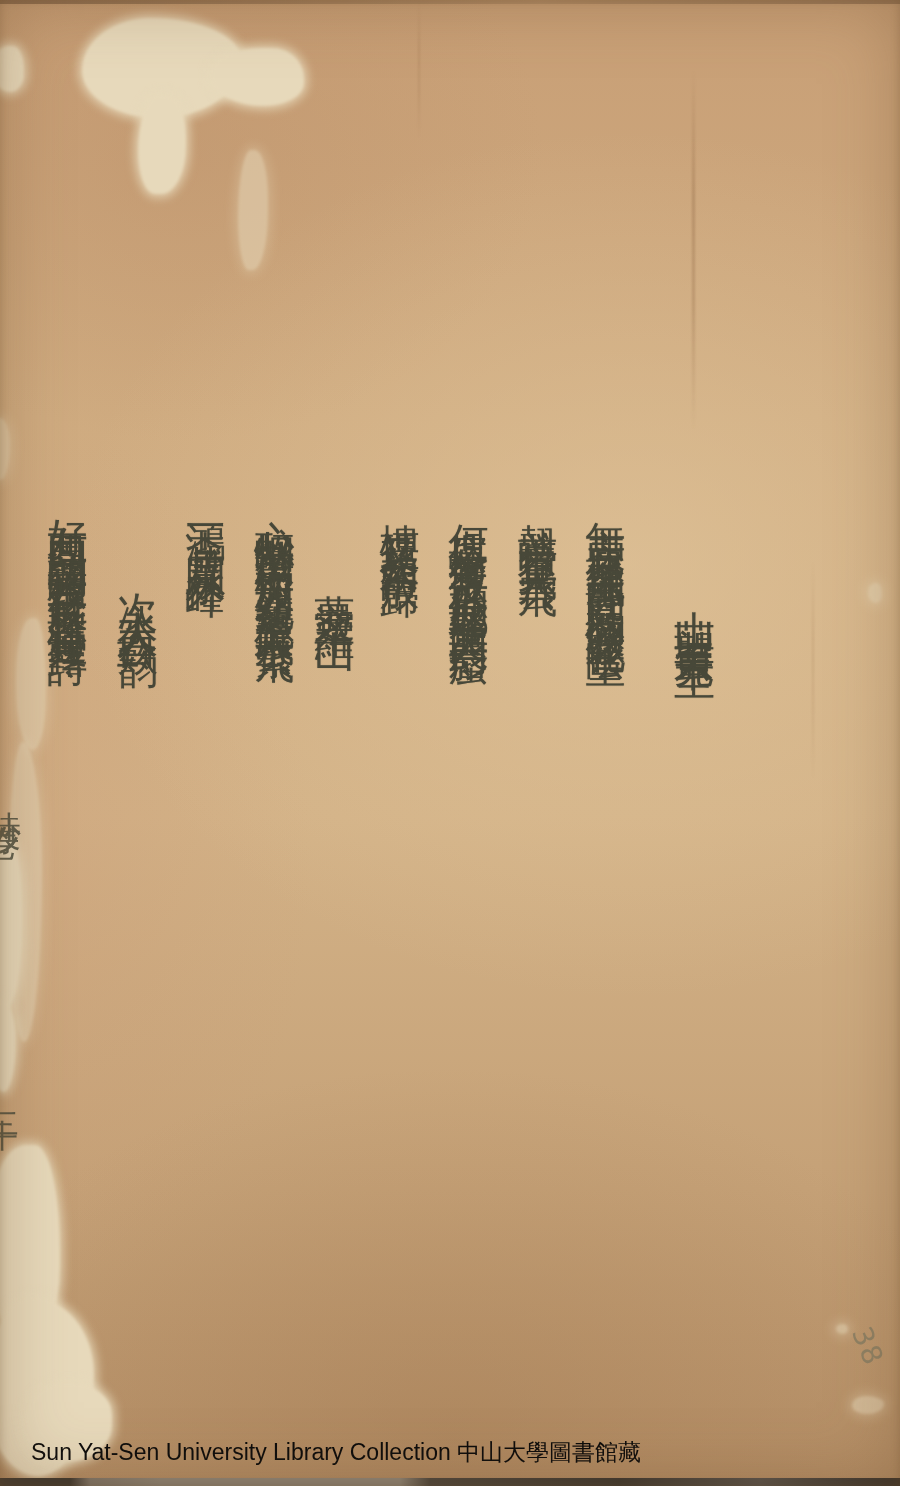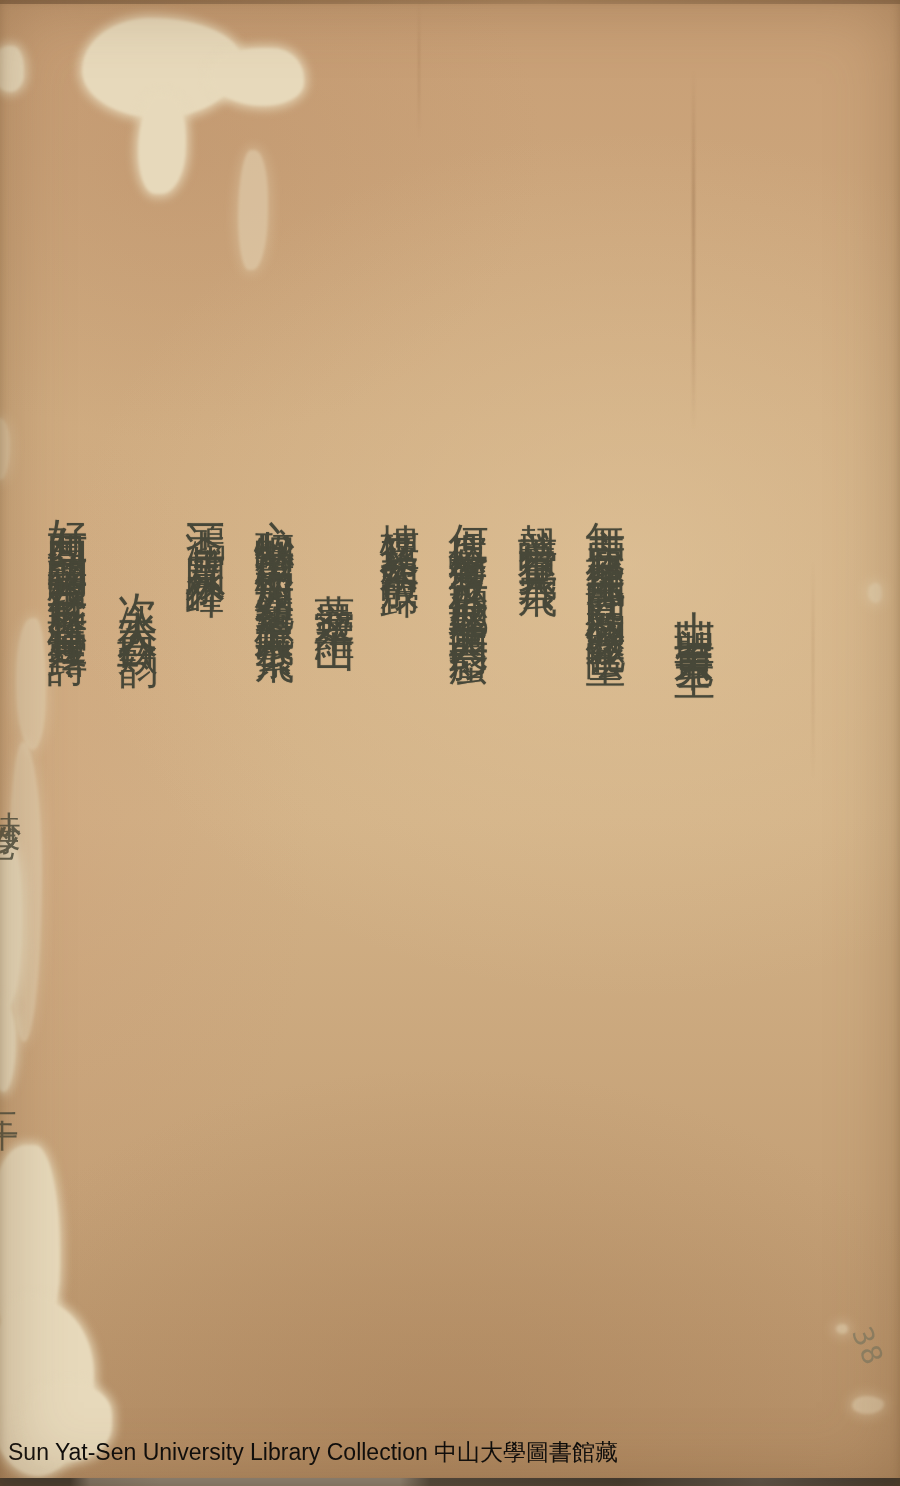--- a/index.html
+++ b/index.html
@@ -73,21 +73,21 @@
   .pencil {
     position: absolute;
     font-family: "DejaVu Sans", sans-serif;
     color: rgba(105,112,92,.55);
     transform: rotate(68deg);
     font-size: 28px;
     letter-spacing: 2px;
   }
   .watermark {
     position: absolute;
-    left: 8px;
+    left: 31px;
     top: 1437px;
     font-family: "Liberation Sans", sans-serif;
     font-size: 23px;
     color: #0a0a0a;
     white-space: nowrap;
   }
   .scan-strip {
     position: absolute;
     left: 0; bottom: 0;
     width: 900px; height: 8px;

